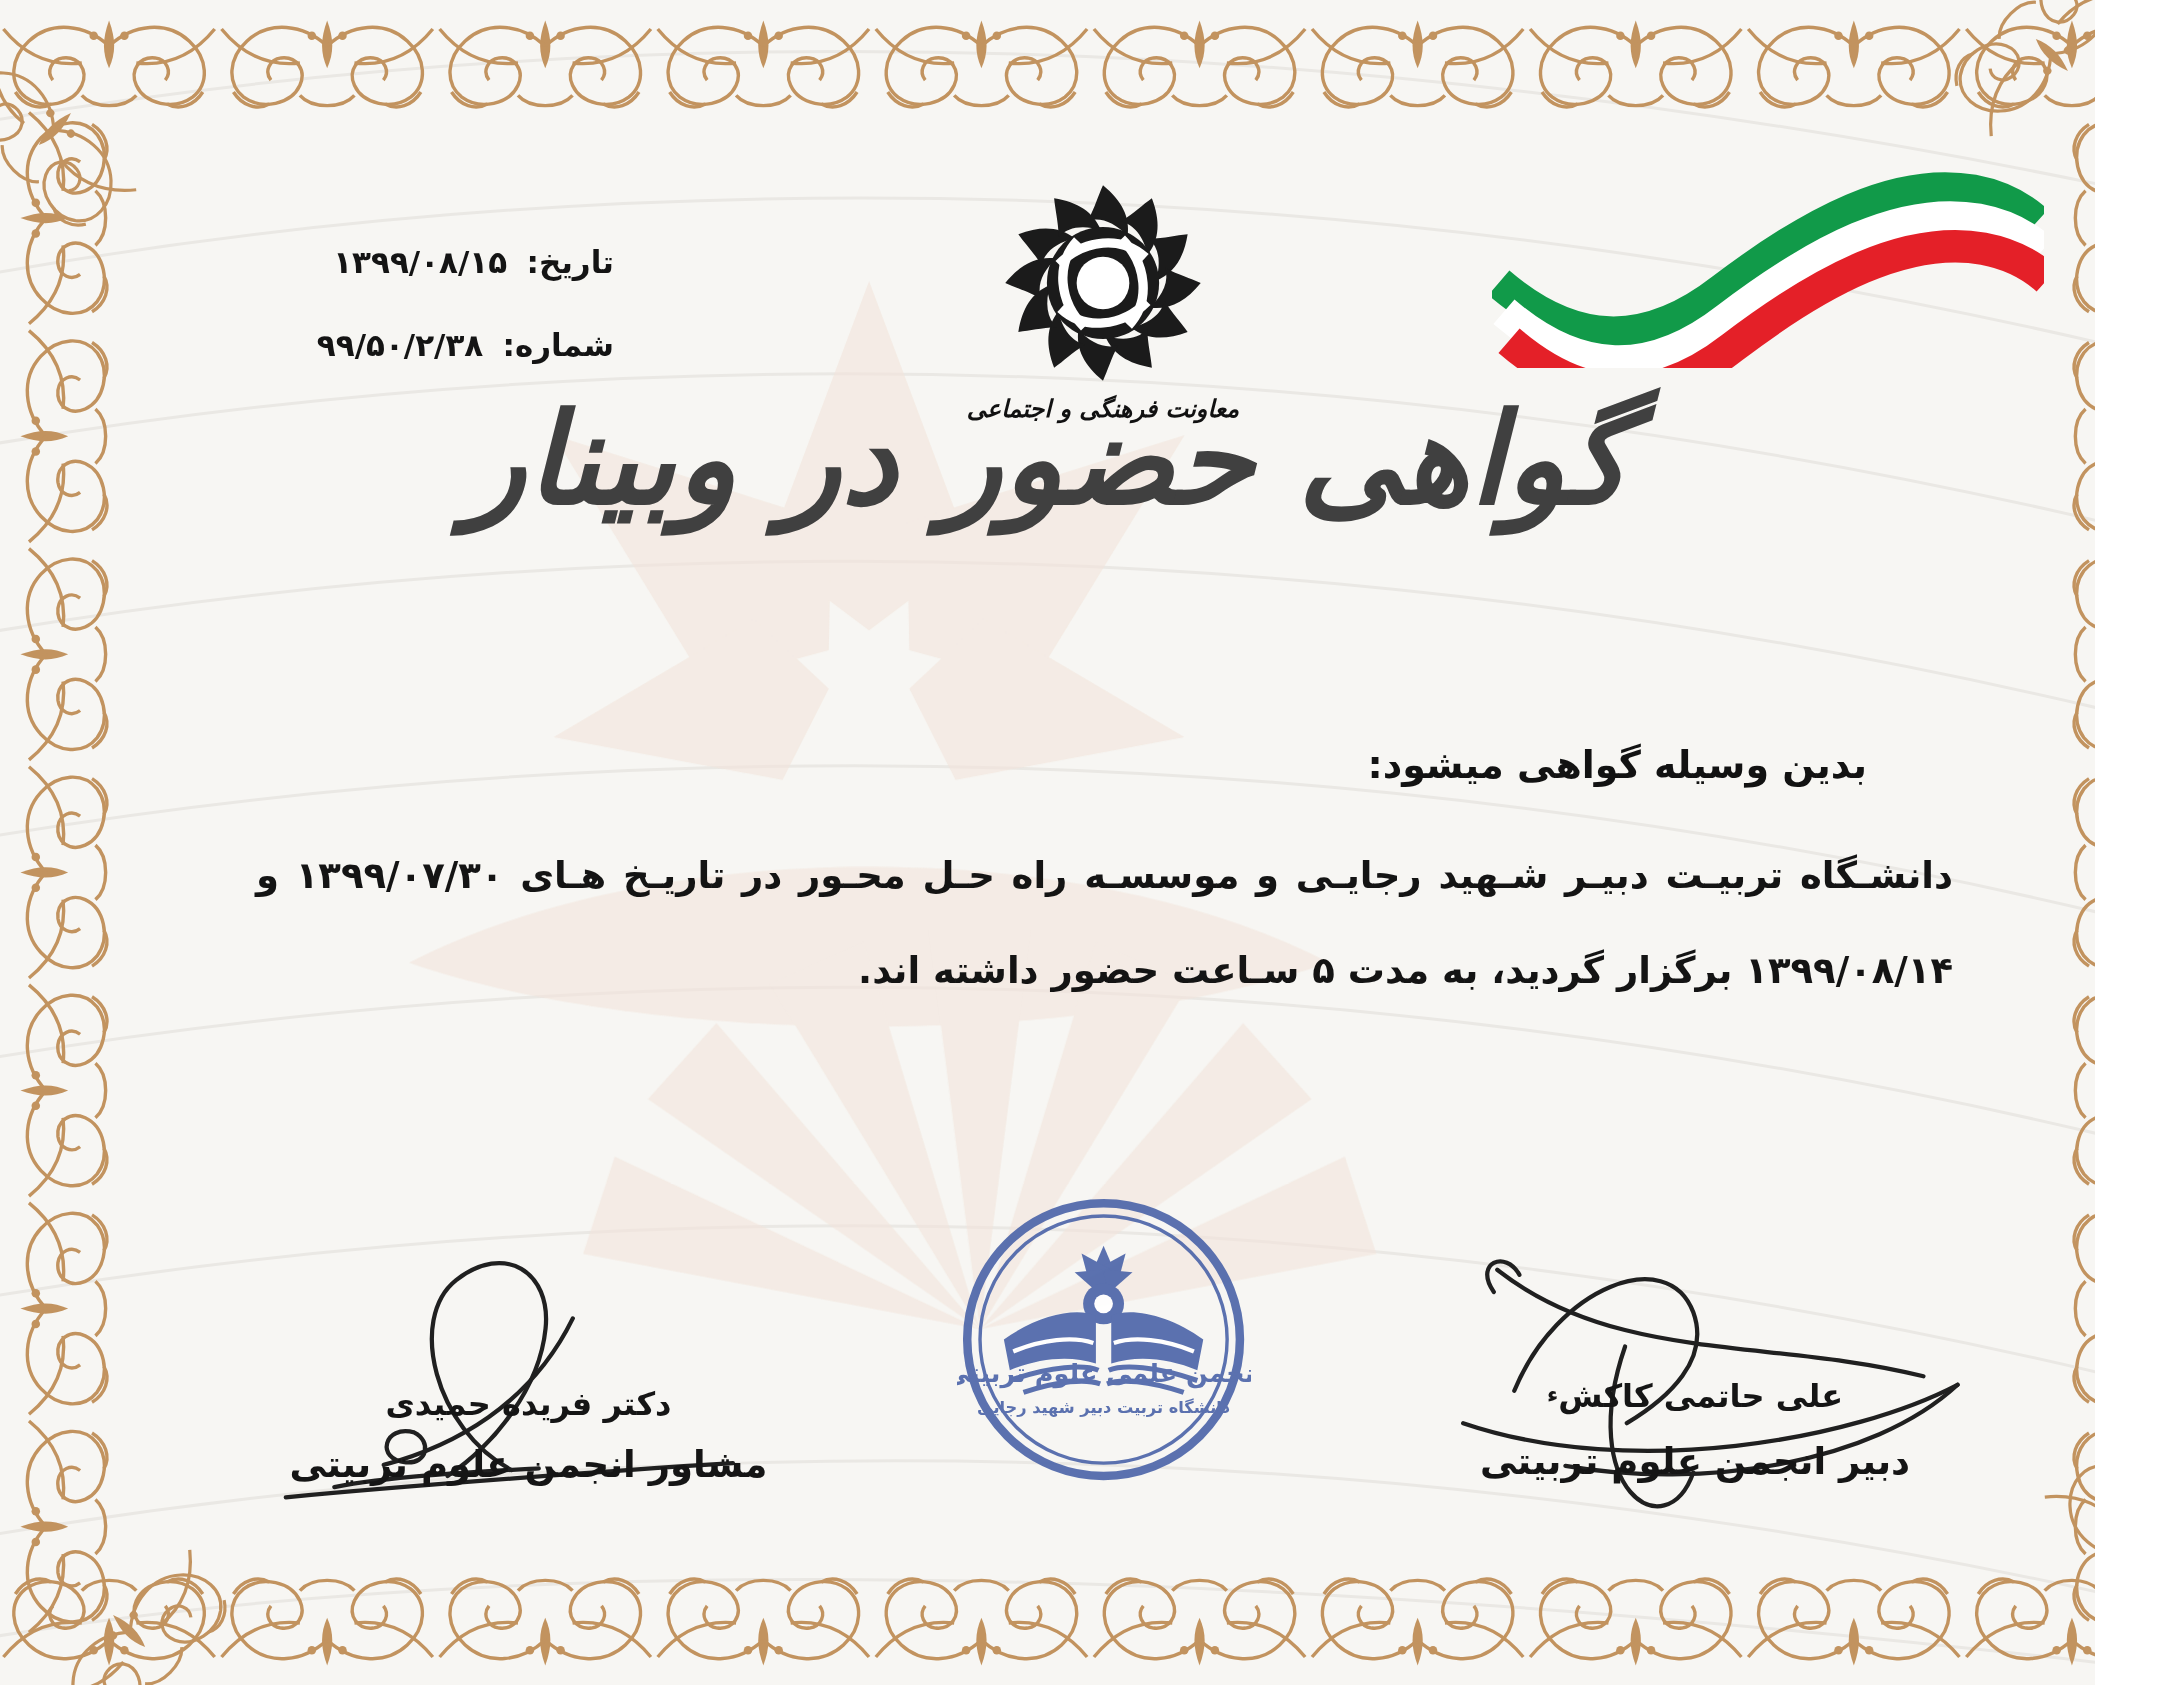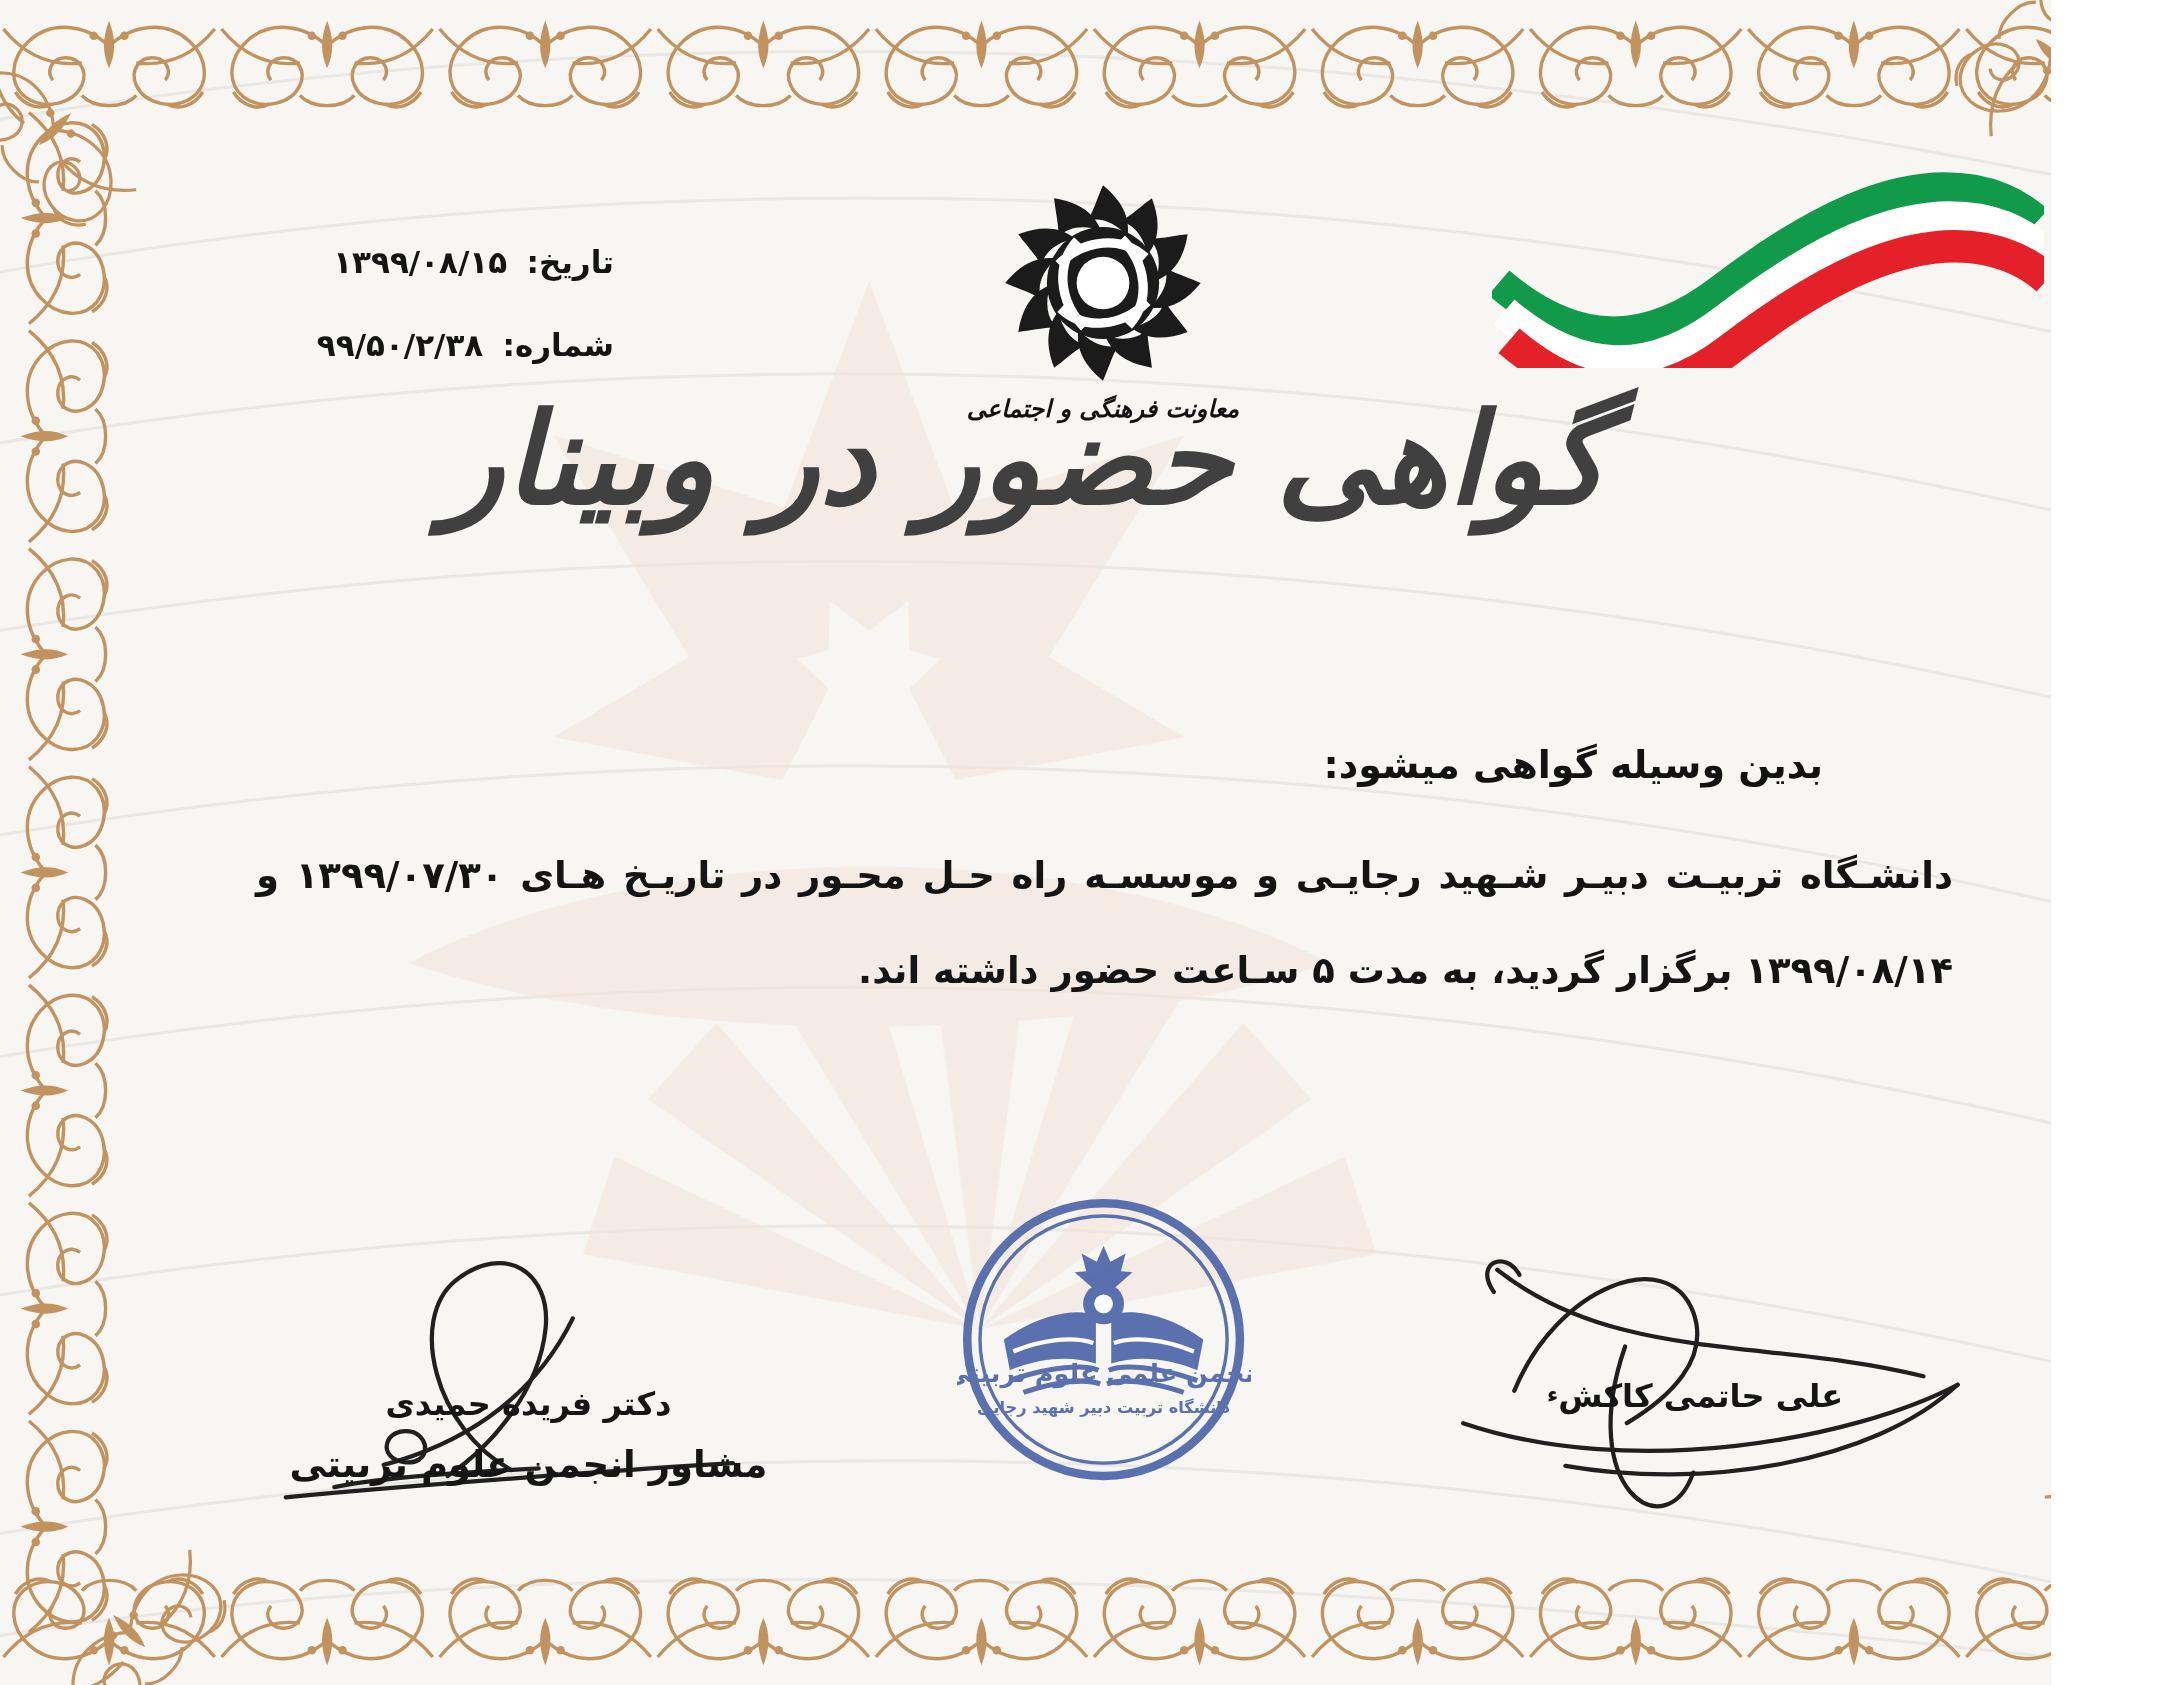--- a/index.html
+++ b/index.html
@@ -1,19 +1,19 @@
 <!DOCTYPE html>
 <html style="font-size:13.6px"><head>
 <meta charset="utf-8">
 <style>
   html,body{margin:0;padding:0;}
   .page{
     position:relative; width:2051px; height:1686px;
     background:#f7f6f3; overflow:hidden;
-    font-family:"DejaVu Sans", sans-serif; color:#161616;
+    font-family:"DejaVu Sans", sans-serif; color:#161616;padding-left:44px;
   }
   .layer{position:absolute; left:0; top:0;}
   
   .date-block{
     position:absolute; left:256px; top:240px; width:358px;
     direction:rtl; text-align:right; font-size:31px; font-weight:700; color:#141414;
   }
   .date-line{line-height:44px;}
   .date-line + .date-line{margin-top:39px;}
   .date-line .val{margin-right:8.5px;}
@@ -277,16 +277,17 @@
         <path d="M100,70 C240,180 420,150 600,195"></path>
         <path d="M60,250 C260,318 520,268 640,205"></path>
         <path d="M640,205 C540,298 340,328 180,300"></path>
         <path d="M250,160 C192,328 298,398 330,308"></path>
         <path d="M96,96 C72,62 110,46 126,76"></path>
       </g>
     </svg>
     <div class="sig-name">
       <span>علی حاتمی کاکش</span><span class="hamza">ء</span>
     </div>
+    <div class="sig-role">دبیر انجمن علوم تربیتی</div>
   </div>
 
 </div>
 
 
 </body></html>

